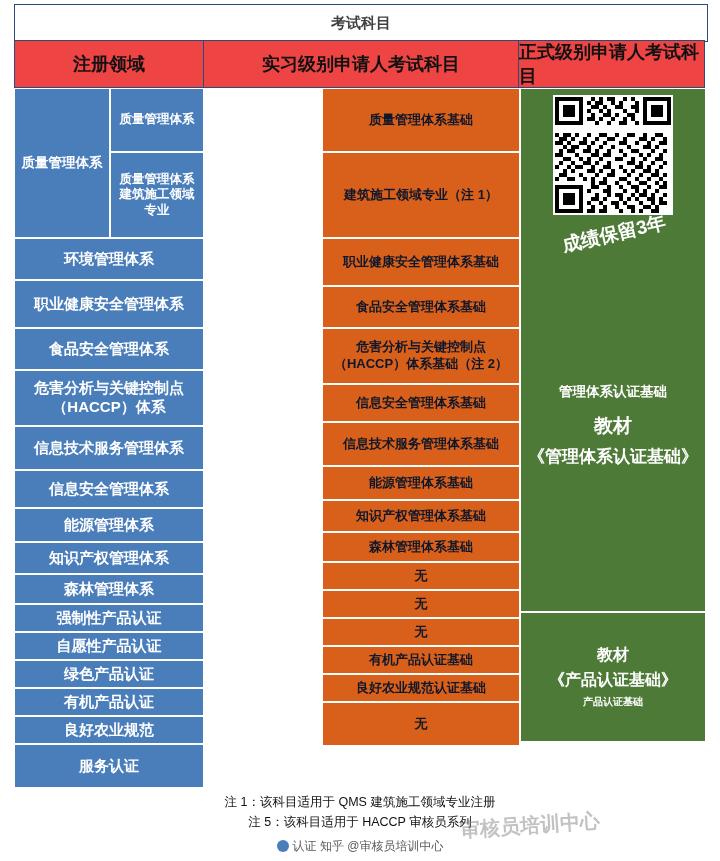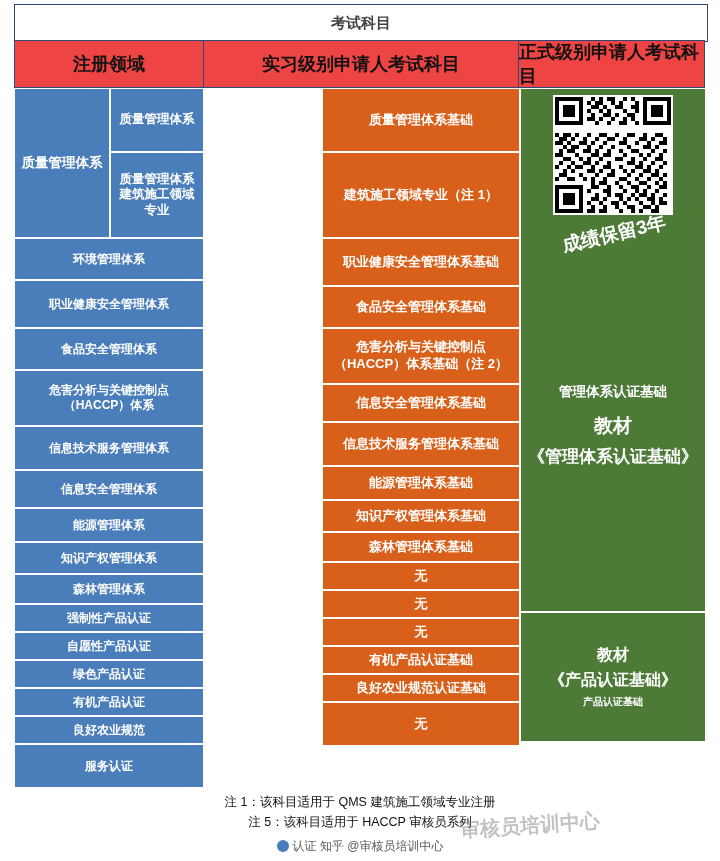--- a/index.html
+++ b/index.html
@@ -42,21 +42,21 @@
 
   
   .colA{left:0;width:190px;}
   .cellA{
     box-sizing:border-box;
     border:1px solid #ffffff;
     background:#4a7ebb;
     color:#ffffff;
     display:flex;align-items:center;justify-content:center;
     text-align:center;
-    font-size:12px;font-weight:bold;
+    font-size:15px;font-weight:bold;
     line-height:1.25;
     padding:2px 4px;
   }
   .cellA.sub{font-size:12.5px;}
   .splitA{display:flex;box-sizing:border-box;}
   .splitA .left{
     width:96px;box-sizing:border-box;border:1px solid #ffffff;background:#4a7ebb;
     color:#fff;display:flex;align-items:center;justify-content:center;text-align:center;
     font-size:13.5px;font-weight:bold;line-height:1.25;padding:2px;
   }
@@ -73,21 +73,21 @@
   }
   .b-top{font-size:26px;margin-top:26px;line-height:1.15;}
   .b-mid{font-size:14px;margin-top:18px;}
   .b-book{font-size:22px;margin-top:10px;line-height:1.1;}
   .b-row{display:flex;flex-direction:row;justify-content:center;gap:4px;margin-top:6px;}
 
   
   .colC{left:308px;width:198px;}
   .cellC{
     box-sizing:border-box;border:1px solid #ffffff;
-    background:#d9601a;color:#ffffff;
+    background:#d9601a;color:#0f172a;
     display:flex;align-items:center;justify-content:center;text-align:center;
     font-size:13px;font-weight:bold;line-height:1.3;padding:2px 4px;
   }
 
   
   .colD{left:506px;width:186px;height:700px;}
   .greenBlock{
     box-sizing:border-box;border:1px solid #ffffff;background:#4e7a38;
     color:#ffffff;position:relative;
     display:flex;flex-direction:column;align-items:center;justify-content:center;

